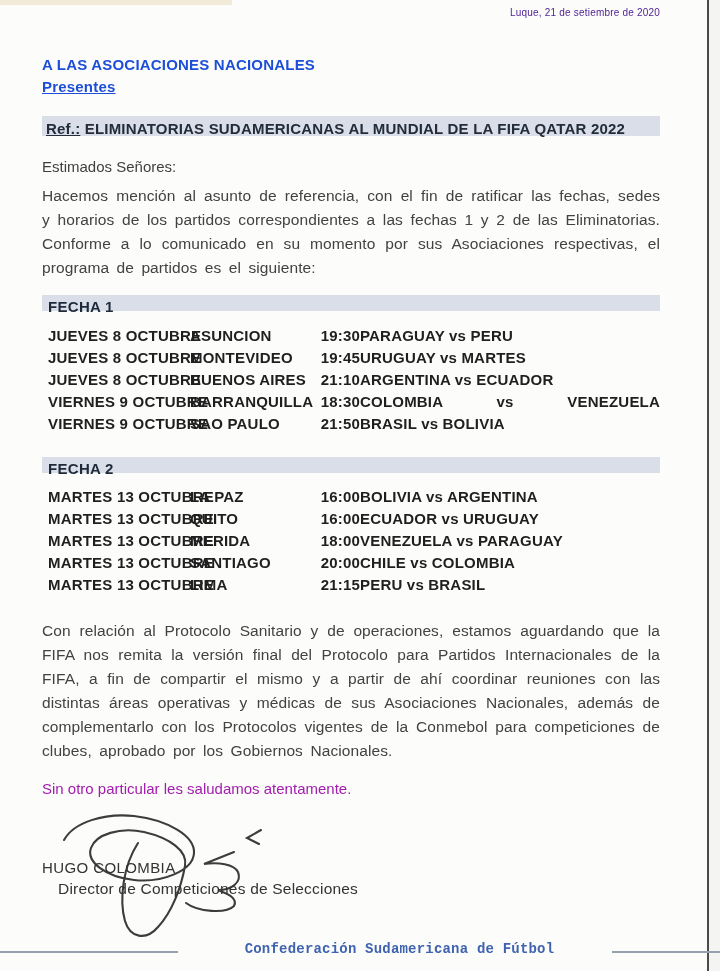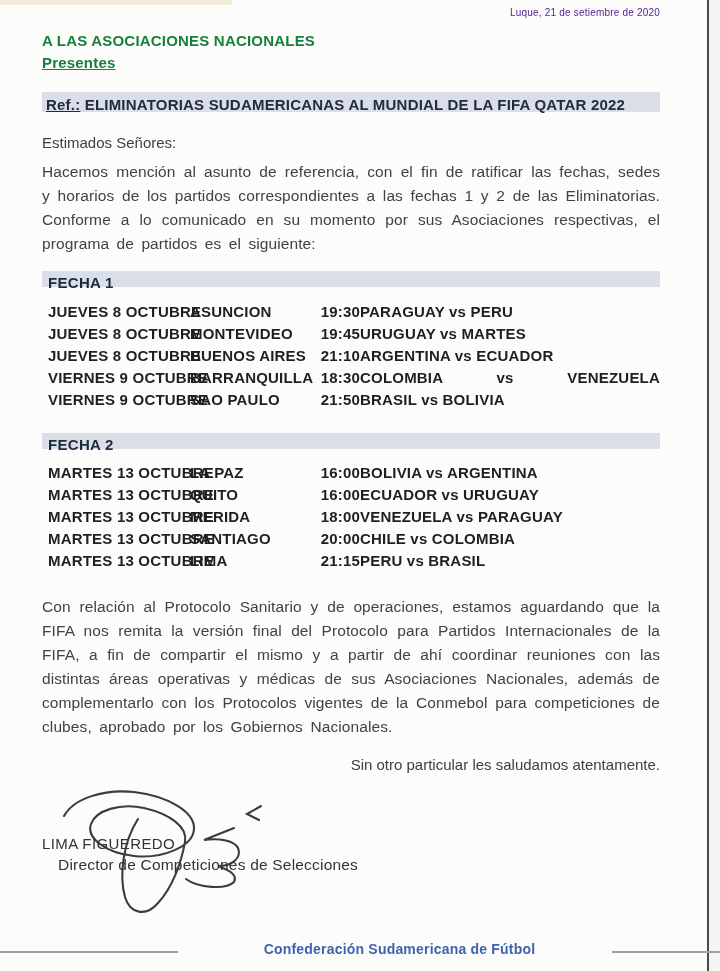--- a/index.html
+++ b/index.html
@@ -18,21 +18,21 @@
   .scan-edge-right{position:absolute;left:709px;top:0;width:11px;height:971px;background:#f4f4f2;}
 
   .content{padding:0 60px 0 42px;}
 
   .date-row{
     padding-top:7px;
     text-align:right;
     font-size:10px;color:#4c1d95;
     letter-spacing:.2px;
   }
-  .recipient{margin-top:12px;font-size:15px;font-weight:700;color:#15803d;line-height:22px;letter-spacing:.2px;}
+  .recipient{margin-top:36px;font-size:15px;font-weight:700;color:#1d4ed8;line-height:22px;letter-spacing:.2px;}
   .underline{text-decoration:underline;}
 
   .ref-band{
     margin-top:18px;
     background:var(--highlight,#d9dee9);
     height:20px;line-height:25px;
     padding-left:4px;
     font-size:15px;font-weight:700;color:#222c3a;
     letter-spacing:.2px;
     white-space:nowrap;
@@ -62,37 +62,38 @@
   .band-f2 + .match-table{margin-top:13px;}
   .match-row{display:flex;height:22px;line-height:22px;font-size:15px;font-weight:700;color:#1f1f1f;letter-spacing:.2px;white-space:nowrap;}
   .cell{overflow:visible;}
   .col-day{width:142px;}
   .col-city{width:105px;}
   .col-time{width:65px;text-align:right;}
   .col-match{width:300px;}
   .match-row.justify .col-day{text-align:justify;text-align-last:justify;padding-right:10px;box-sizing:border-box;}
   .match-row.justify .col-match{text-align:justify;text-align-last:justify;}
 
-  .closing{margin-top:17px;font-size:15px;color:#404040;text-align:right;}
+  .closing{margin-top:17px;font-size:15px;color:#a21caf;}
 
   .signature-block{position:relative;margin-top:17px;height:112px;}
   .signature-svg{position:absolute;left:6px;top:-4px;pointer-events:none;}
   .signer-name{position:absolute;left:0;top:45px;font-size:15px;color:#333;letter-spacing:.4px;}
   .signer-title{position:absolute;left:16px;top:66px;font-size:15.5px;color:#333;letter-spacing:.2px;}
 
   .footer{position:absolute;left:0;bottom:8px;width:720px;height:22px;}
   .footer-line{position:absolute;top:10px;height:2px;background:var(--line-gray,#98a1b0);}
   .footer-line.left{left:0;width:178px;}
   .footer-line.right{left:612px;width:108px;}
   .footer-text{
     position:absolute;left:180px;right:101px;top:0;
     text-align:center;
     font-size:14px;font-weight:700;
     color:var(--footer-blue,#3f63b0);
     letter-spacing:.2px;
+    font-family:Liberation Mono, monospace;
   }
 </style>
 </head>
 <body>
 
 <div class="page" style="--highlight: #d9dee9; --footer-blue: #3f63b0; --line-gray: #98a1b0;">
 
   <div class="artifact-top"></div>
   <div class="scan-edge-right"></div>
   <div class="scan-line-right"></div>
@@ -185,21 +186,21 @@
     <div class="closing">Sin otro particular les saludamos atentamente.</div>
 
     <div class="signature-block">
       <svg class="signature-svg" width="240" height="136" viewBox="0 0 240 136">
         <g fill="none" stroke="#3c3c3c" stroke-width="2.1" stroke-linecap="round">
           <path d="M16,30 C26,12 56,3 86,6 C120,10 147,26 146,43 C145,61 114,73 86,70 C58,67 38,52 43,38 C48,24 72,17 96,22 C122,28 140,41 137,56 C133,78 124,102 110,117 C98,131 82,128 77,111 C71,90 75,56 90,33"></path>
           <path d="M186,42 L156,54 C170,52 186,54 190,62 C194,72 184,80 170,80 C180,84 190,88 186,96 C178,104 150,102 138,93"></path>
           <path d="M213,20 L199,28 L211,34"></path>
         </g>
       </svg>
-      <div class="signer-name">LIMA FIGUEREDO</div>
+      <div class="signer-name">HUGO COLOMBIA</div>
       <div class="signer-title">Director de Competiciones de Selecciones</div>
     </div>
 
   </div>
 
   <div class="footer">
     <div class="footer-line left"></div>
     <div class="footer-text">Confederación Sudamericana de Fútbol</div>
     <div class="footer-line right"></div>
   </div>

